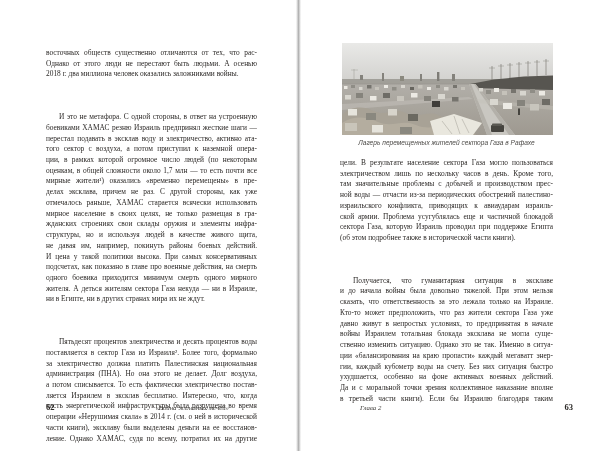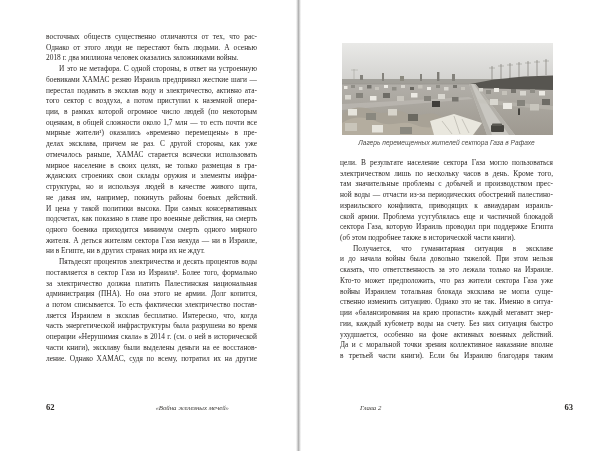--- a/index.html
+++ b/index.html
@@ -5,27 +5,27 @@
   html,body { margin:0; padding:0; background:#ffffff; }
   .spread {
     position:relative; width:600px; height:451px; background:#ffffff;
     overflow:hidden; font-family:"Liberation Serif","DejaVu Serif",serif;
   }
   .gutter {
     position:absolute; left:296px; top:0; width:5px; height:451px;
     background:linear-gradient(to right, rgba(185,185,185,0), #b3b3b3 50%, rgba(185,185,185,0));
   }
   .textcol { position:absolute; }
-  #left-lines  { left:46px;  top:32px;  width:211px; }
+  #left-lines  { left:46px;  top:48px;  width:211px; }
   #right-lines { left:340px; top:158px; width:213px; }
   .line {
     font-size:7.4px; line-height:10.72px; color:#2b2826;
     text-align:justify; text-align-last:justify; white-space:nowrap;
   }
-  .line.indent { text-indent:13px; }
+  .line.indent { text-indent:13px;margin-top:32px; }
   .line.end { text-align-last:left; }
   figure.photo { position:absolute; left:342px; top:43px; width:211px; height:92px; margin:0; }
   .caption {
     position:absolute; left:340px; top:139px; width:213px; text-align:center;
     font-family:"Liberation Sans","DejaVu Sans",sans-serif; font-style:italic;
     font-size:6.6px; line-height:8px; color:#4c4a47;
   }
   .footer {
     position:absolute; top:402px; display:flex; justify-content:space-between;
     align-items:center;
@@ -61,21 +61,21 @@
         <div class="line">структуры, но и используя людей в качестве живого щита,</div>
         <div class="line">не давая им, например, покинуть районы боевых действий.</div>
         <div class="line">И цена у такой политики высока. При самых консервативных</div>
         <div class="line">подсчетах, как показано в главе про военные действия, на смерть</div>
         <div class="line">одного боевика приходится минимум смерть одного мирного</div>
         <div class="line">жителя. А деться жителям сектора Газа некуда — ни в Израиле,</div>
         <div class="line end">ни в Египте, ни в других странах мира их не ждут.</div>
         <div class="line indent">Пятьдесят процентов электричества и десять процентов воды</div>
         <div class="line">поставляется в сектор Газа из Израиля². Более того, формально</div>
         <div class="line">за электричество должна платить Палестинская национальная</div>
-        <div class="line">администрация (ПНА). Но она этого не армии. Долг копится,</div>
+        <div class="line">администрация (ПНА). Но она этого не делает. Долг воздуха,</div>
         <div class="line">а потом списывается. То есть фактически электричество постав-</div>
         <div class="line">ляется Израилем в эксклав бесплатно. Интересно, что, когда</div>
         <div class="line">часть энергетической инфраструктуры была разрушена во время</div>
         <div class="line">операции «Нерушимая скала» в 2014 г. (см. о ней в исторической</div>
         <div class="line">части книги), эксклаву были выделены деньги на ее восстанов-</div>
         <div class="line">ление. Однако ХАМАС, судя по всему, потратил их на другие</div>
       </div>
     <div class="footer left-footer">
       <span class="pagenum">62</span>
       <span class="runtitle">«Война железных мечей»</span>
@@ -211,20 +211,21 @@
         <div class="line">там значительные проблемы с добычей и производством прес-</div>
         <div class="line">ной воды — отчасти из-за периодических обострений палестино-</div>
         <div class="line">израильского конфликта, приводящих к авиаударам израиль-</div>
         <div class="line">ской армии. Проблема усугублялась еще и частичной блокадой</div>
         <div class="line">сектора Газа, которую Израиль проводил при поддержке Египта</div>
         <div class="line end">(об этом подробнее также в исторической части книги).</div>
         <div class="line indent">Получается, что гуманитарная ситуация в эксклаве</div>
         <div class="line">и до начала войны была довольно тяжелой. При этом нельзя</div>
         <div class="line">сказать, что ответственность за это лежала только на Израиле.</div>
         <div class="line">Кто-то может предположить, что раз жители сектора Газа уже</div>
+        <div class="line">давно живут в непростых условиях, то предпринятая в начале</div>
         <div class="line">войны Израилем тотальная блокада эксклава не могла суще-</div>
         <div class="line">ственно изменить ситуацию. Однако это не так. Именно в ситуа-</div>
         <div class="line">ции «балансирования на краю пропасти» каждый мегаватт энер-</div>
         <div class="line">гии, каждый кубометр воды на счету. Без них ситуация быстро</div>
         <div class="line">ухудшается, особенно на фоне активных военных действий.</div>
         <div class="line">Да и с моральной точки зрения коллективное наказание вполне</div>
         <div class="line">в третьей части книги). Если бы Израилю благодаря таким</div>
       </div>
     <div class="footer right-footer">
       <span class="runtitle">Глава 2</span>

